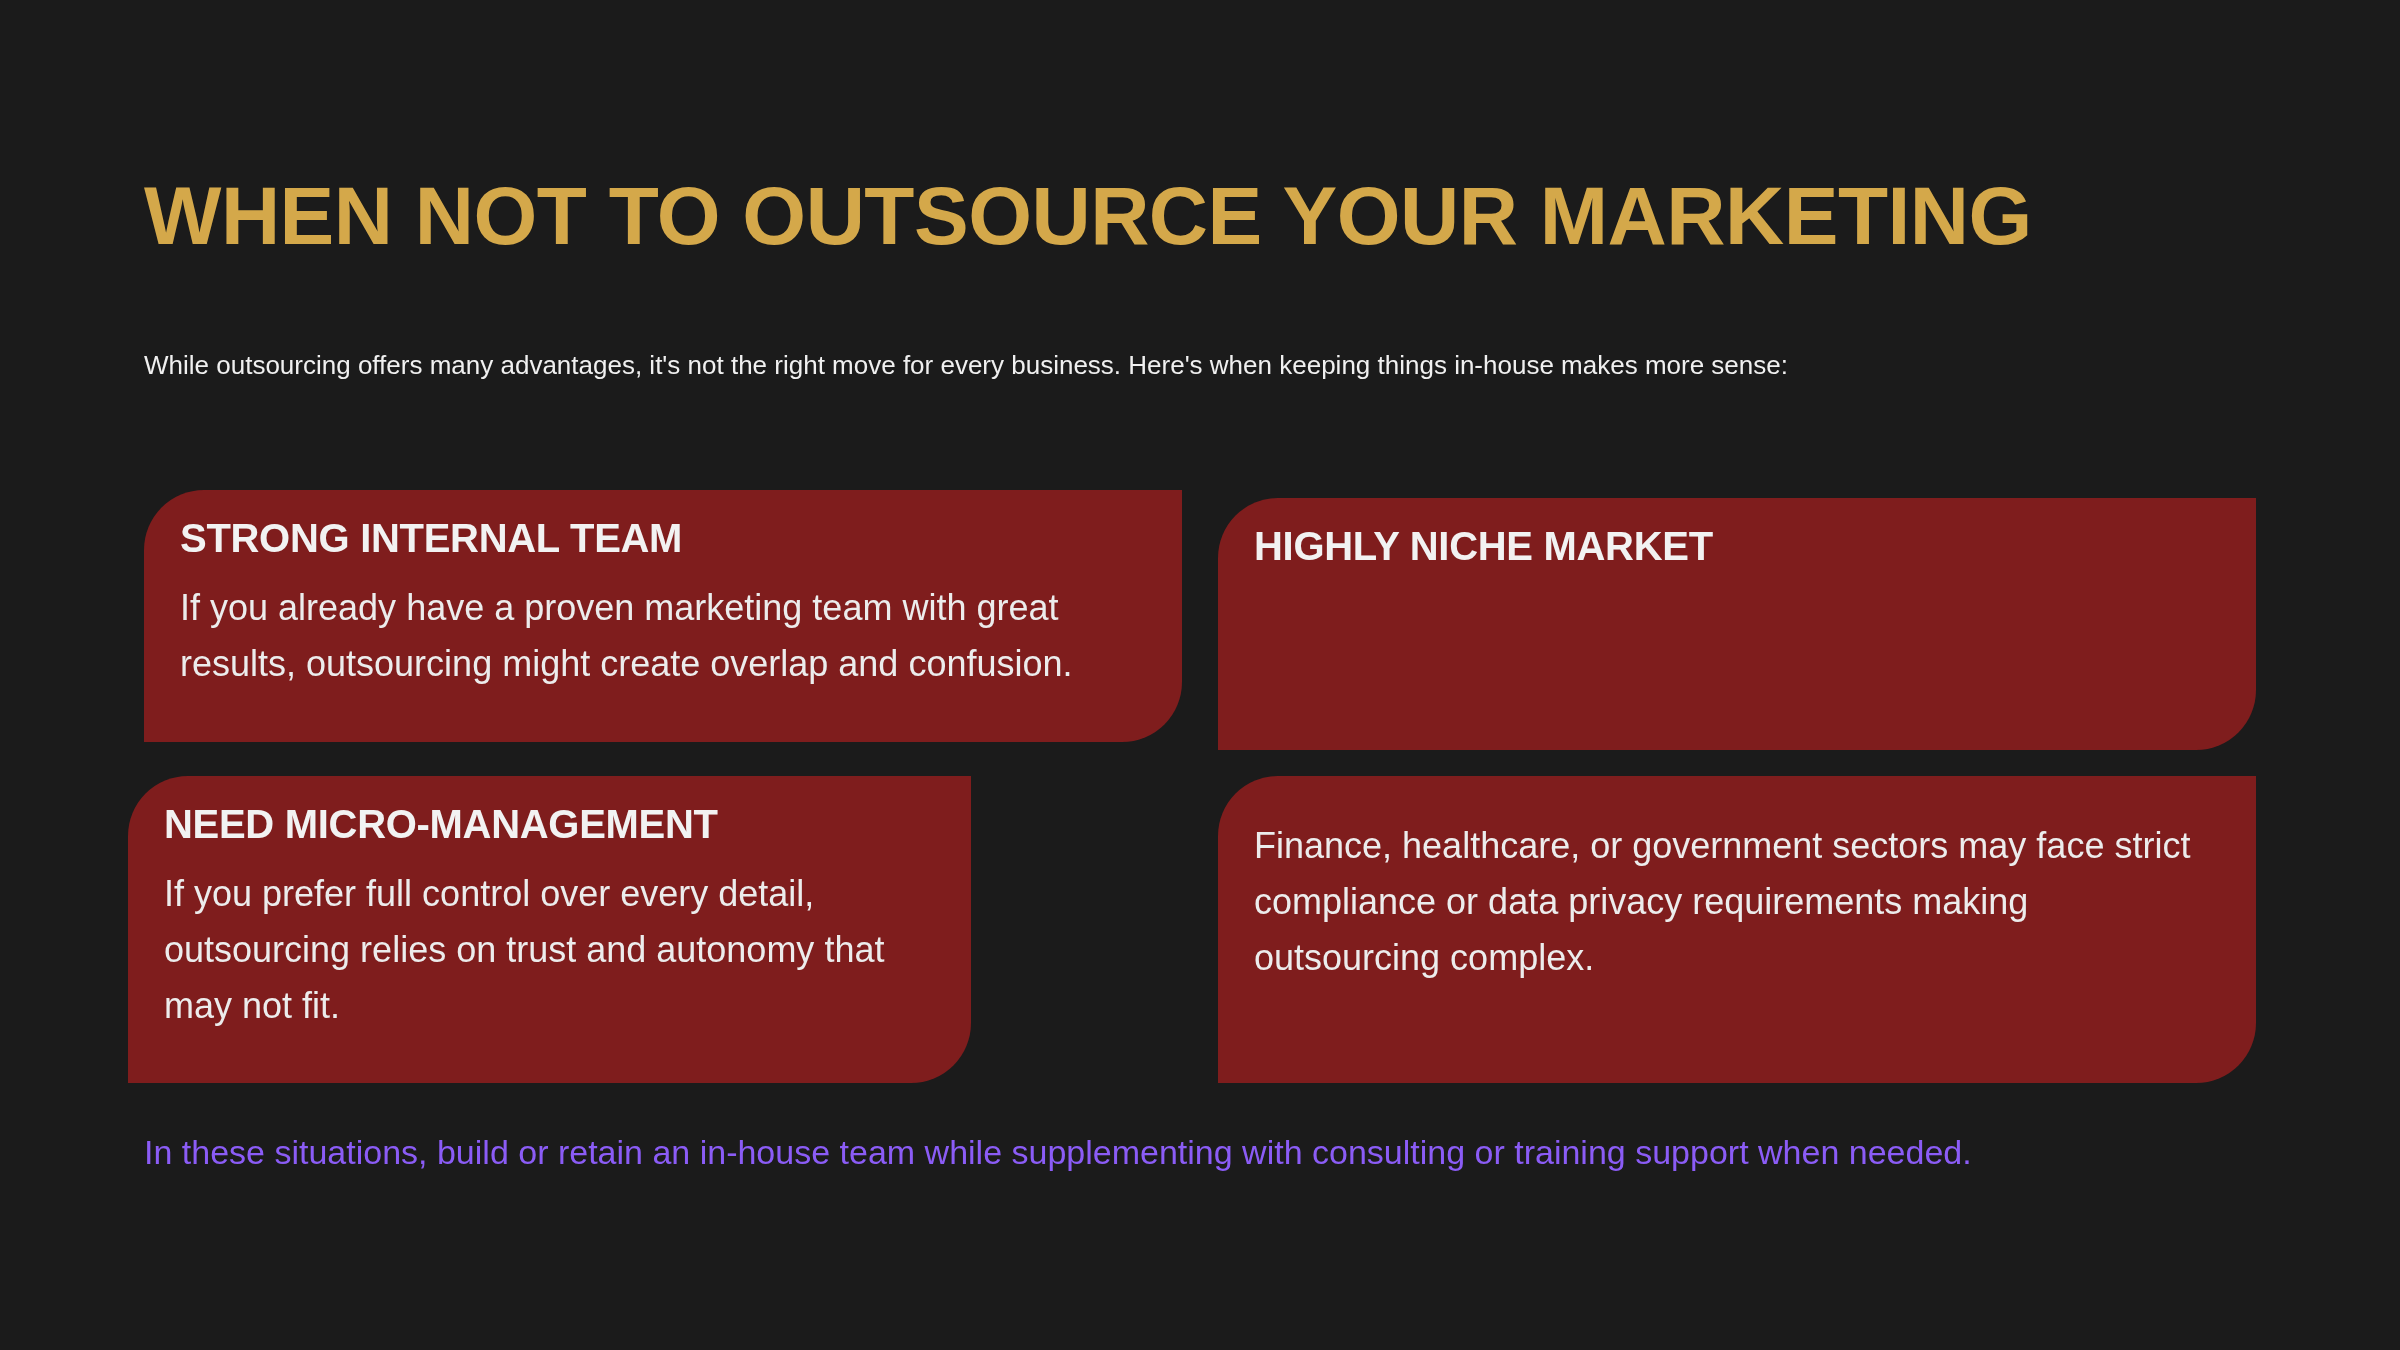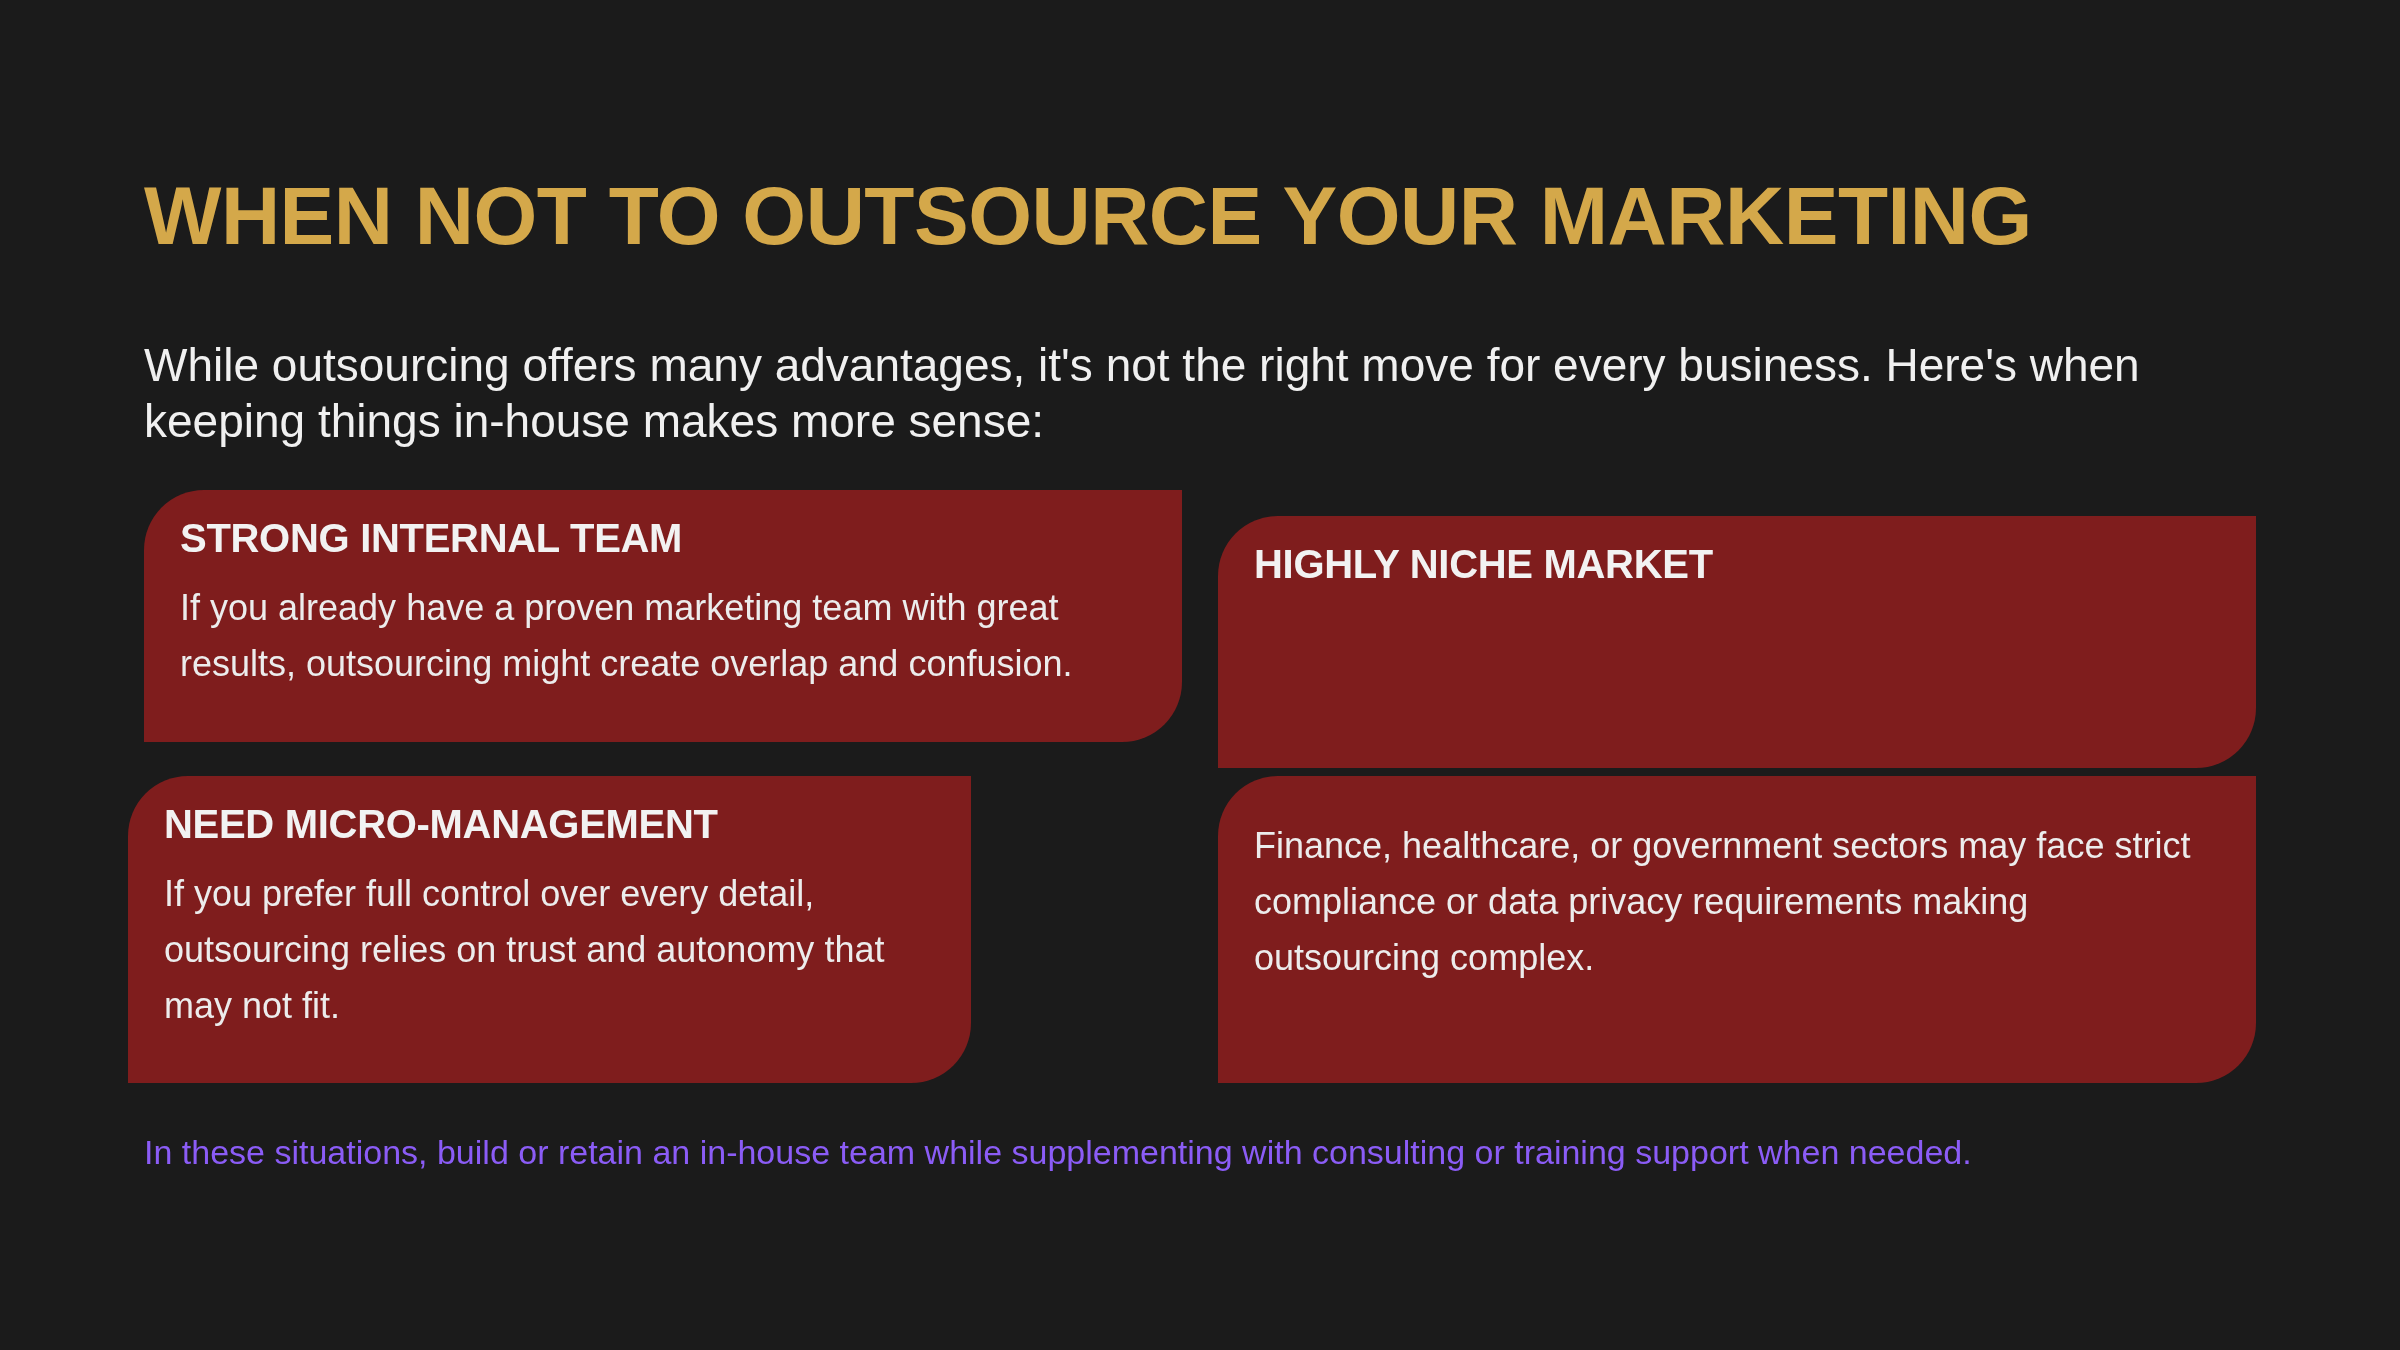--- a/index.html
+++ b/index.html
@@ -31,33 +31,33 @@
       letter-spacing: -0.5px;
       color: #d4a84a;
       white-space: nowrap;
     }
     .intro {
       position: absolute;
       left: 144px;
       top: 337px;
       width: 2120px;
       margin: 0;
-      font-size: 46px;
+      font-size: 26px;
       line-height: 56px;
       color: #f0f0f0;
     }
     .card {
       position: absolute;
       background: #7f1d1d;
       border-radius: 60px 0 60px 0;
       box-sizing: border-box;
       padding: 24px 36px 0 36px;
     }
     .card.c1 { left: 144px;  top: 490px; width: 1038px; height: 252px; }
-    .card.c2 { left: 1218px; top: 516px; width: 1038px; height: 252px; }
+    .card.c2 { left: 1218px; top: 498px; width: 1038px; height: 252px; }
     .card.c3 { left: 128px;  top: 776px; width: 843px; height: 307px; }
     .card.c4 { left: 1218px; top: 776px; width: 1038px; height: 307px; }
     .card-heading {
       margin: 0;
       font-weight: 700;
       font-size: 40px;
       line-height: 48px;
       color: #f2f2f2;
       letter-spacing: -0.3px;
     }

